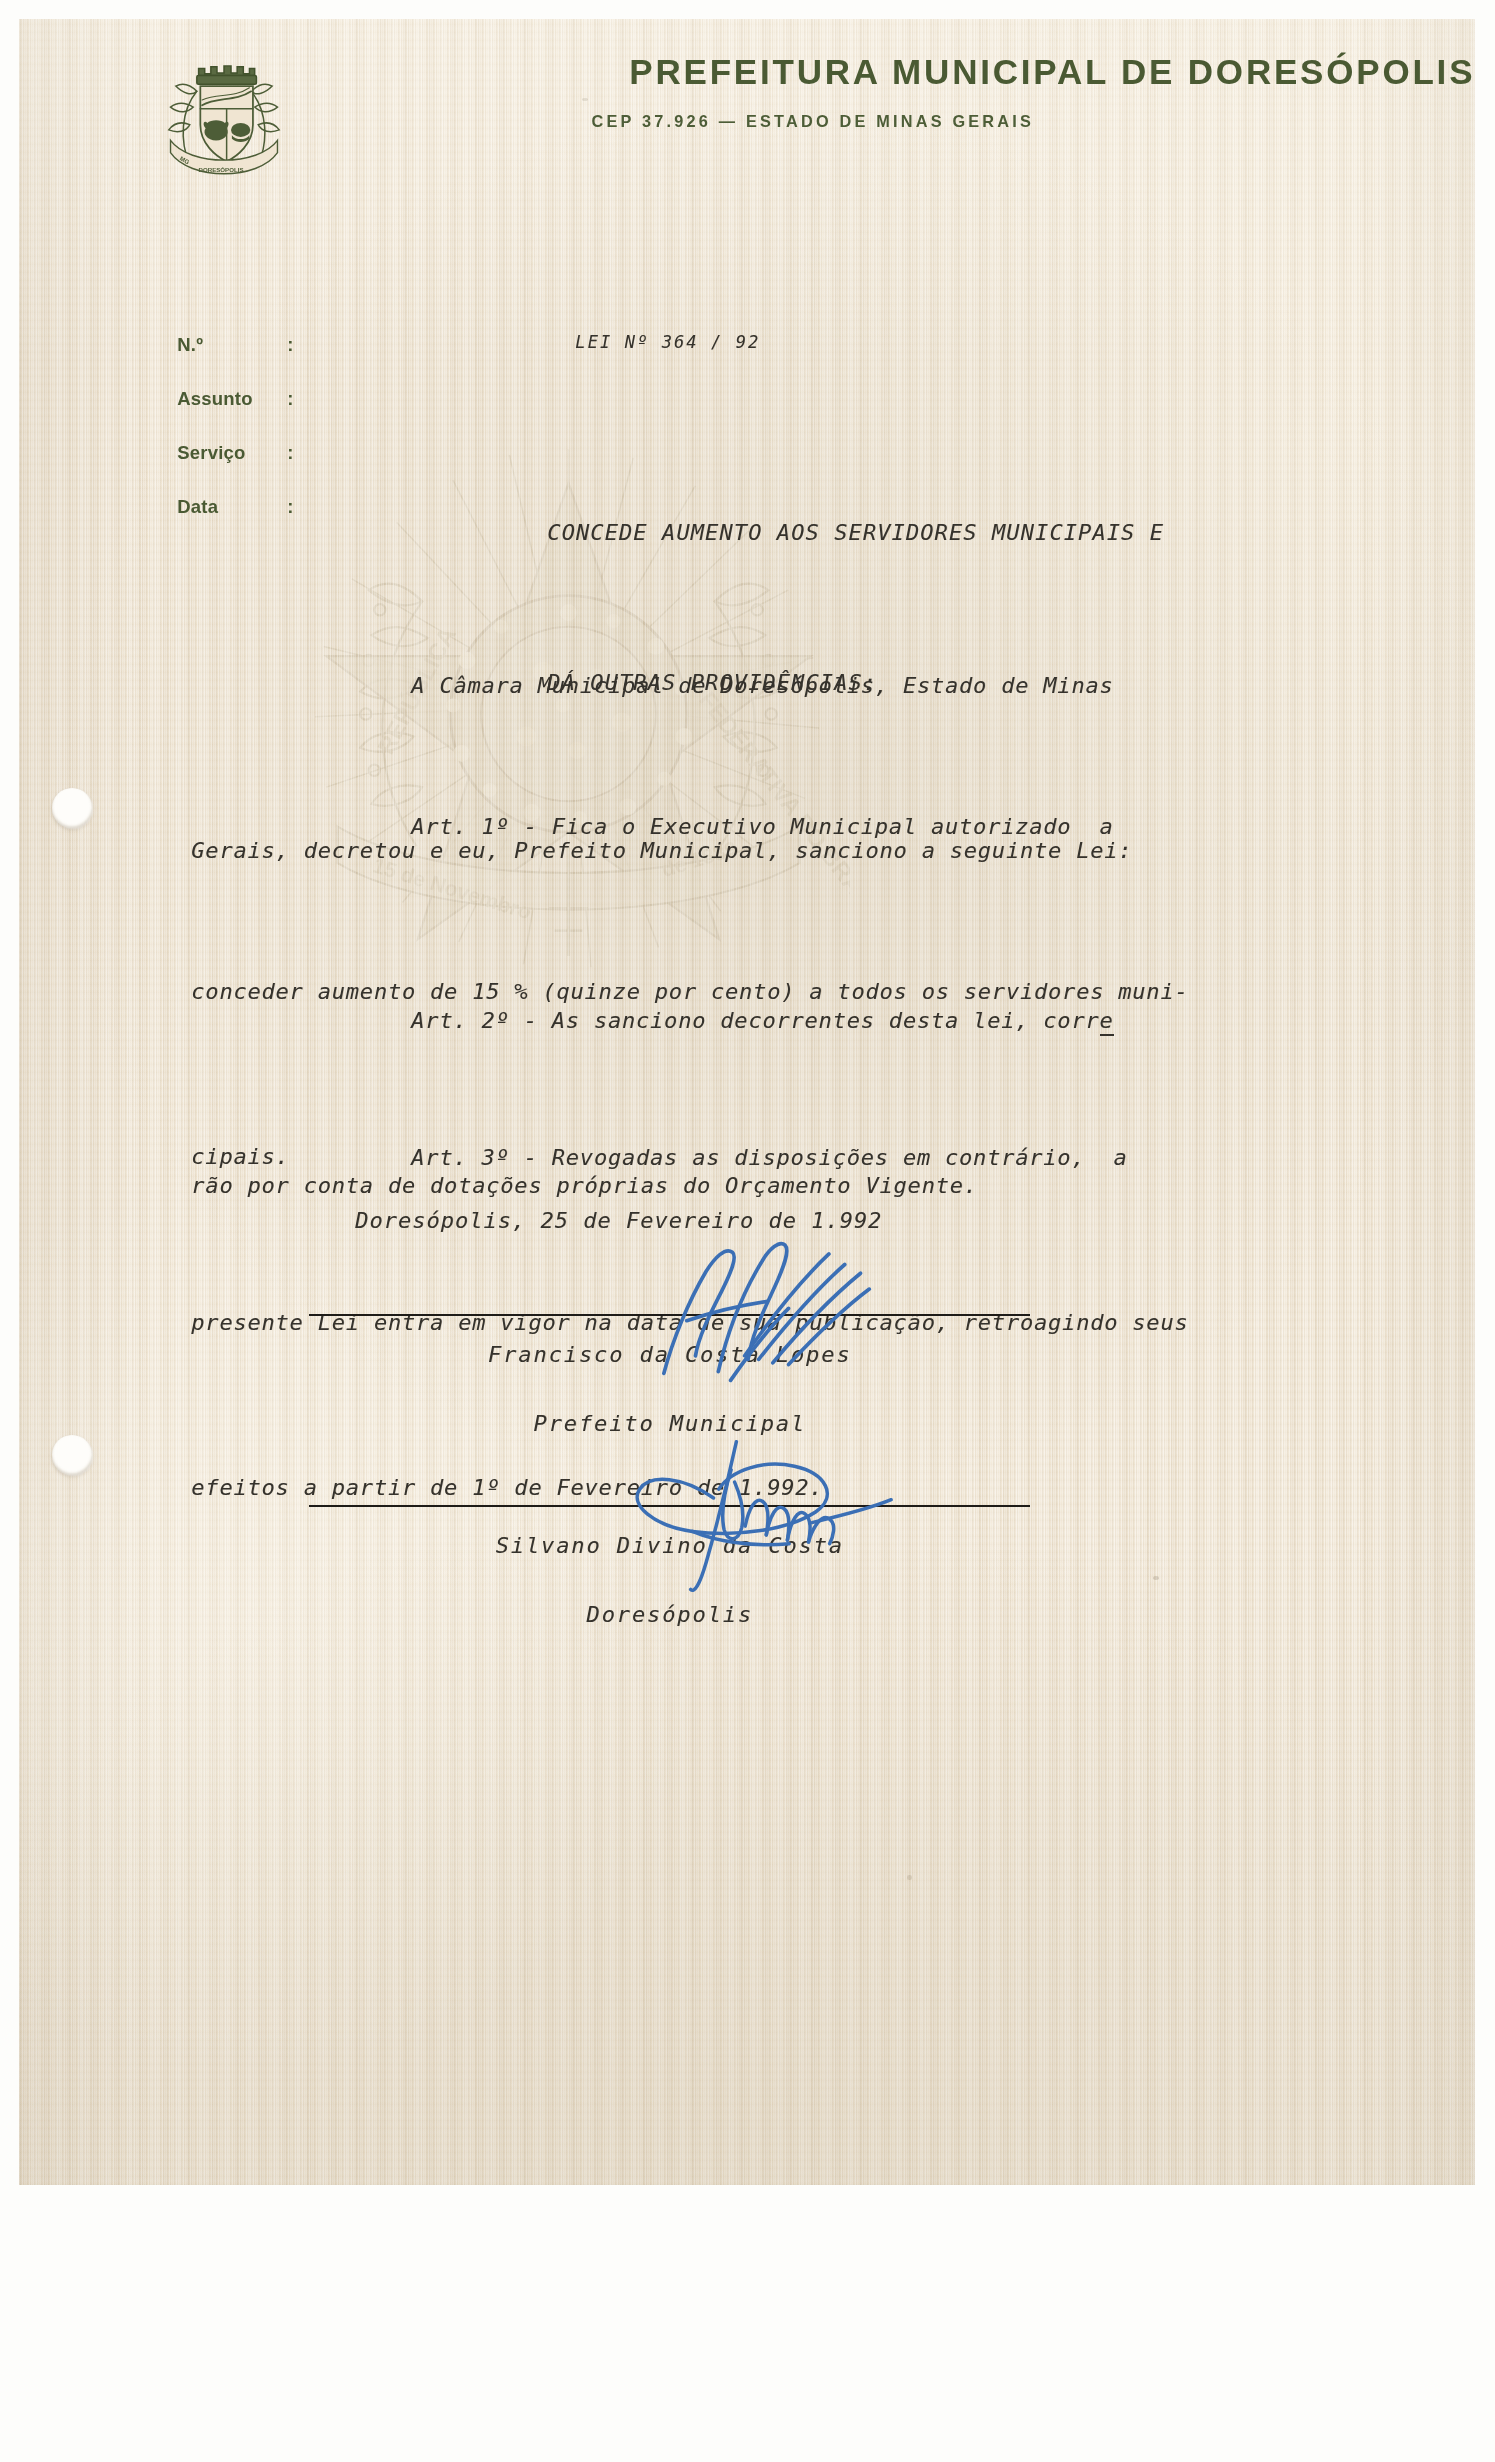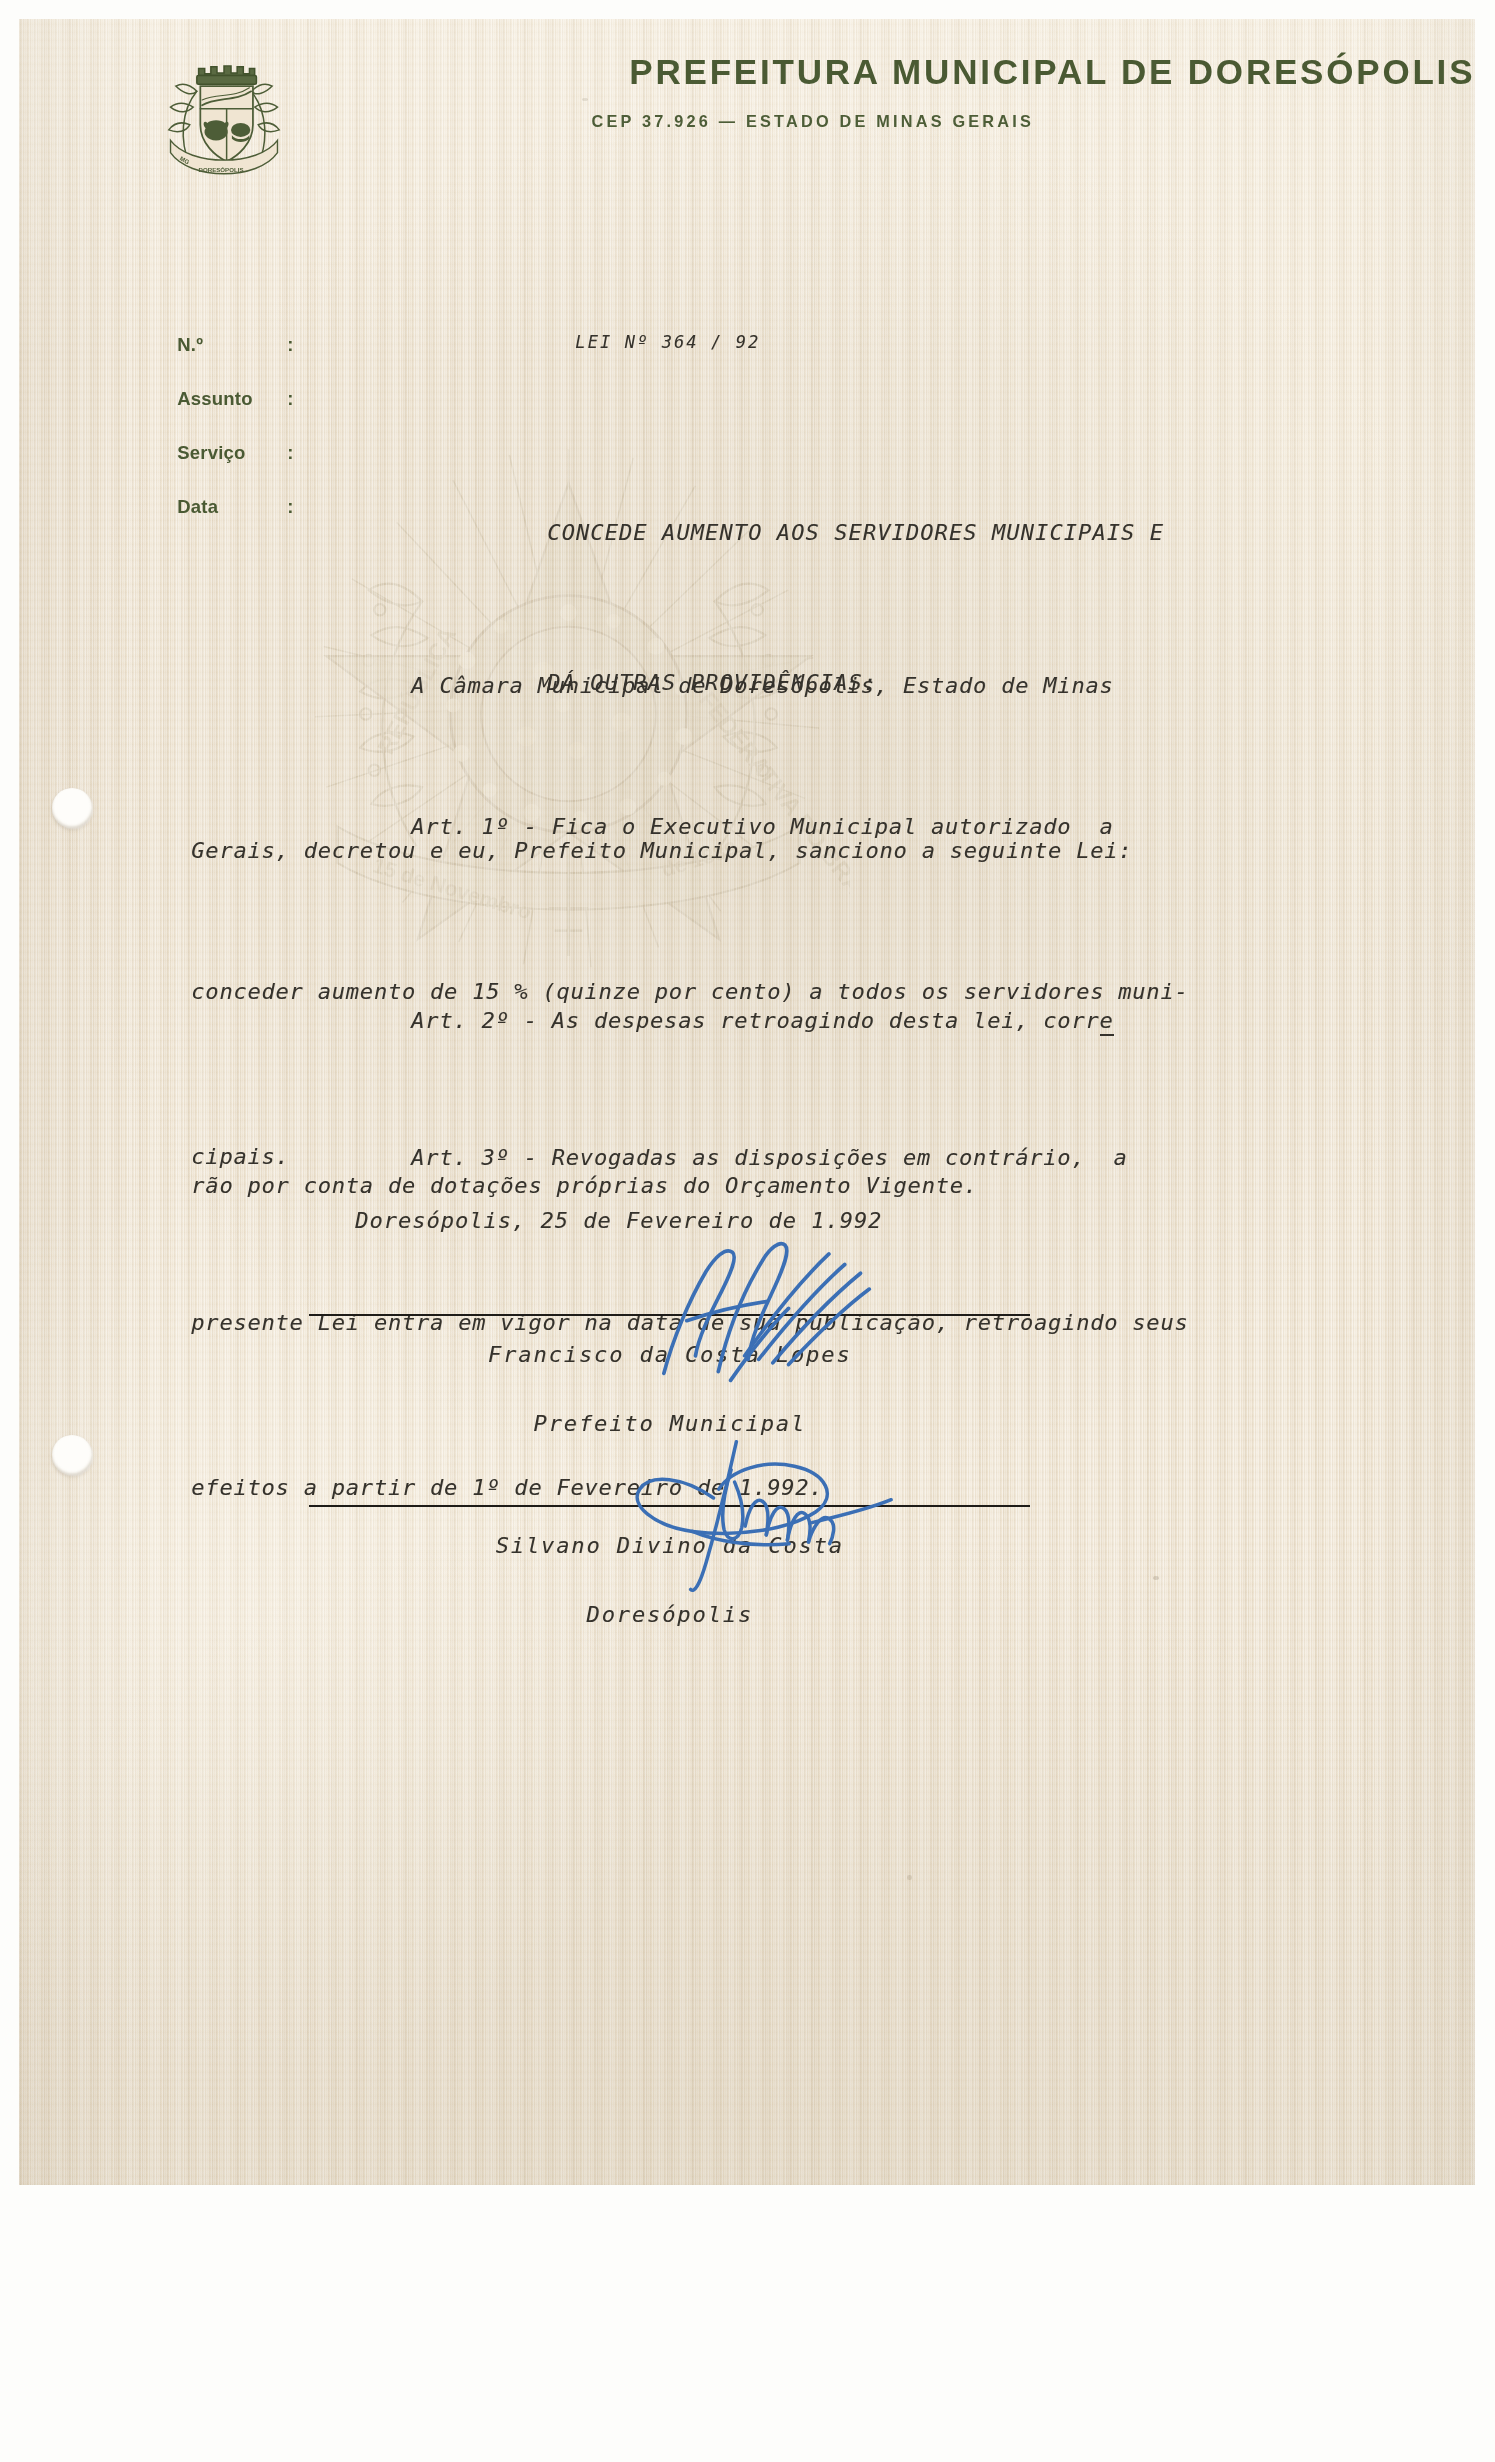--- a/index.html
+++ b/index.html
@@ -449,21 +449,21 @@
         <div>Gerais, decretou e eu, Prefeito Municipal, sanciono a seguinte Lei:</div>
       </div>
 
       <div id="para-art1" class="para tw">
         <div><span class="indent"></span><span>Art. 1º - Fica o Executivo Municipal autorizado  a</span></div>
         <div>conceder aumento de 15 % (quinze por cento) a todos os servidores muni-</div>
         <div>cipais.</div>
       </div>
 
       <div id="para-art2" class="para tw">
-        <div><span class="indent"></span><span>Art. 2º - As despesas retroagindo desta lei, corr</span><span class="uscore">e</span></div>
+        <div><span class="indent"></span><span>Art. 2º - As sanciono decorrentes desta lei, corr</span><span class="uscore">e</span></div>
         <div>rão por conta de dotações próprias do Orçamento Vigente.</div>
       </div>
 
       <div id="para-art3" class="para tw">
         <div><span class="indent"></span><span>Art. 3º - Revogadas as disposições em contrário,  a</span></div>
         <div>presente Lei entra em vigor na data de sua publicação, retroagindo seus</div>
         <div>efeitos a partir de 1º de Fevereiro de 1.992.</div>
       </div>
 
       <div id="dateline" class="tw">Doresópolis, 25 de Fevereiro de 1.992</div>

